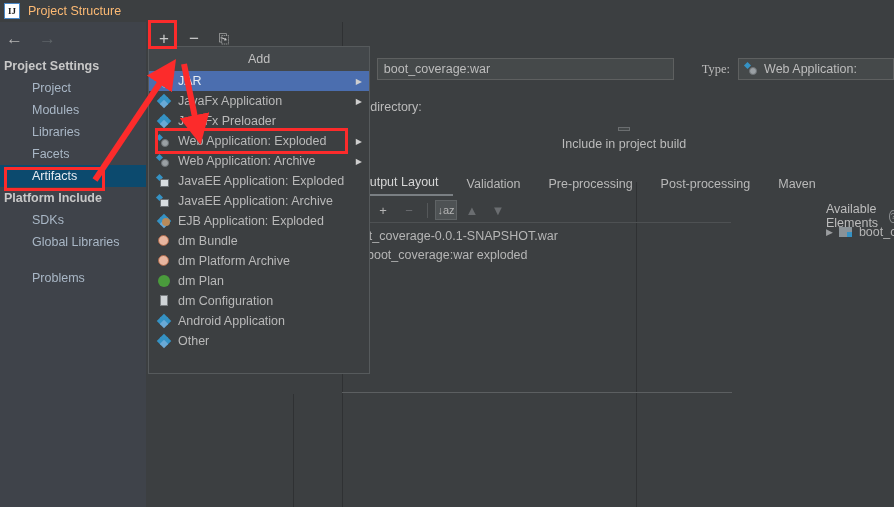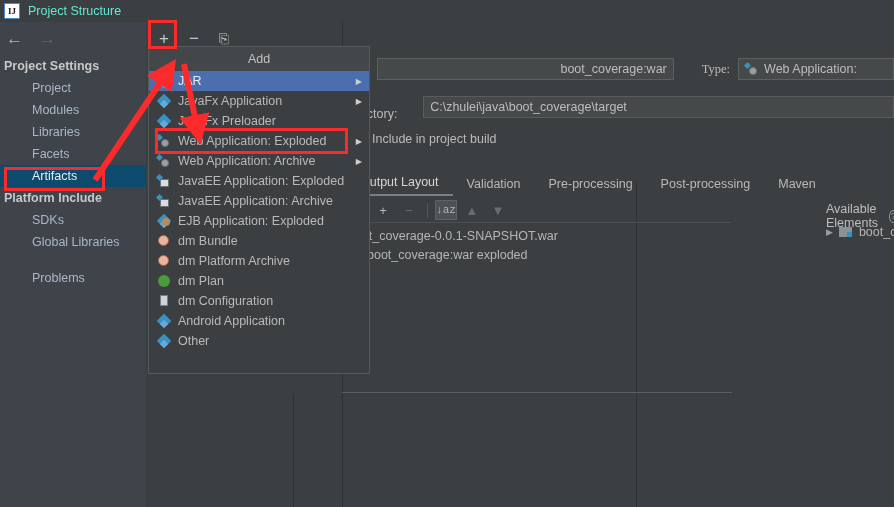--- a/index.html
+++ b/index.html
@@ -15,21 +15,21 @@
   .titlebar{
     position:absolute; left:0; top:0; width:894px; height:22px;
     background:#3c3f41;
     display:flex; align-items:center; gap:8px; padding-left:4px;
   }
   .ij-logo{
     width:16px; height:16px; border:1px solid #4a88c7; background:#ffffff;
     color:#1b1b1b; font-size:9px; font-weight:bold; line-height:14px;
     text-align:center; font-family:"Liberation Serif", serif;
   }
-  .title-text{ font-size:12.5px; color:#5eead4; }
+  .title-text{ font-size:12.5px; color:#fdba74; }
 
   
   .sidebar{
     position:absolute; left:0; top:22px; width:146px; height:485px;
     background:#3f434a;
   }
   .nav-arrows{
     height:33px; display:flex; align-items:center; gap:16px; padding-left:6px;
   }
   .arrow{ font-size:17px; line-height:17px; }
@@ -72,28 +72,28 @@
 
   
   .form{ position:absolute; left:200px; top:33px; right:0; }
   .row{ display:flex; align-items:center; height:28px; }
   .lbl{ font-size:12.5px; color:#bbbbbb; }
   .fld{
     background:#45494a; border:1px solid #5e6060; height:22px;
     font-size:12.5px; color:#bdbdbd; padding:2px 6px; line-height:17px;
     white-space:nowrap; overflow:hidden;
   }
-  .name-fld{ width:305px; margin-left:10px;text-align:right; }
+  .name-fld{ width:305px; margin-left:10px; }
   .type-lbl{ margin-left:28px;font-family:Liberation Serif, serif; }
   .type-fld{
     width:160px; margin-left:8px; display:flex; align-items:center; gap:5px;
   }
   .out-lbl{ }
   .out-fld{ width:529px; margin-left:10px; border-color:#5a5c5c; }
-  .chk-row{ height:24px; display:flex; align-items:center; gap:6px; }
+  .chk-row{ height:24px; display:flex; align-items:center; gap:6px;flex-direction:column; }
   .chk{
     width:12px; height:12px; border:1px solid #6b6e70; background:#45494a;
   }
   .chk-lbl{ font-size:12.5px; color:#bbbbbb; }
 
   
   .tabs{
     position:absolute; left:200px; top:150px; right:0; height:24px;
     display:flex; align-items:flex-end; gap:0;
   }
@@ -203,21 +203,21 @@
   .warico i{
     position:absolute; width:5px; height:5px; transform:rotate(45deg);
     background:#3592c4; left:0; top:0;
   }
   .warico .g{
     position:absolute; right:0; bottom:0; width:8px; height:8px;
     border-radius:50%; background:#9aa0a4; border:1px solid #6d7276;
     transform:none;
   }
   .sortico{
-    font-size:11px; color:#b5b5b5; font-family:Liberation Mono, monospace;
+    font-size:11px; color:#b5b5b5; font-family:Liberation Sans, sans-serif;
   }
   .jarico{
     position:absolute; left:2px; top:0px; width:9px; height:13px;
     background:linear-gradient(90deg,#9bb7cc 0 2px,#5d7f99 2px 4px,
                 #9bb7cc 4px 6px,#5d7f99 6px 9px);
     border:1px solid #6d7f8c;
   }
 
   
   .menu{
@@ -303,21 +303,20 @@
             <span class="warico">
                 <i></i>
                 <span class="g"></span>
               </span>
           </span>
           <span>Web Application:</span>
         </span>
       </div>
       <div class="row" style="margin-top:10px;">
         <span class="lbl out-lbl">tput directory:</span>
-        <span class="fld out-fld">C:\zhulei\java\boot_coverage\target</span>
       </div>
       <div class="chk-row" style="margin-top:6px; padding-left:8px;">
         <span class="chk"></span>
         <span class="chk-lbl">Include in project build</span>
       </div>
     </div>
 
     <div class="tabs">
       <div class="tab active">Output Layout</div>
       <div class="tab">Validation</div>

